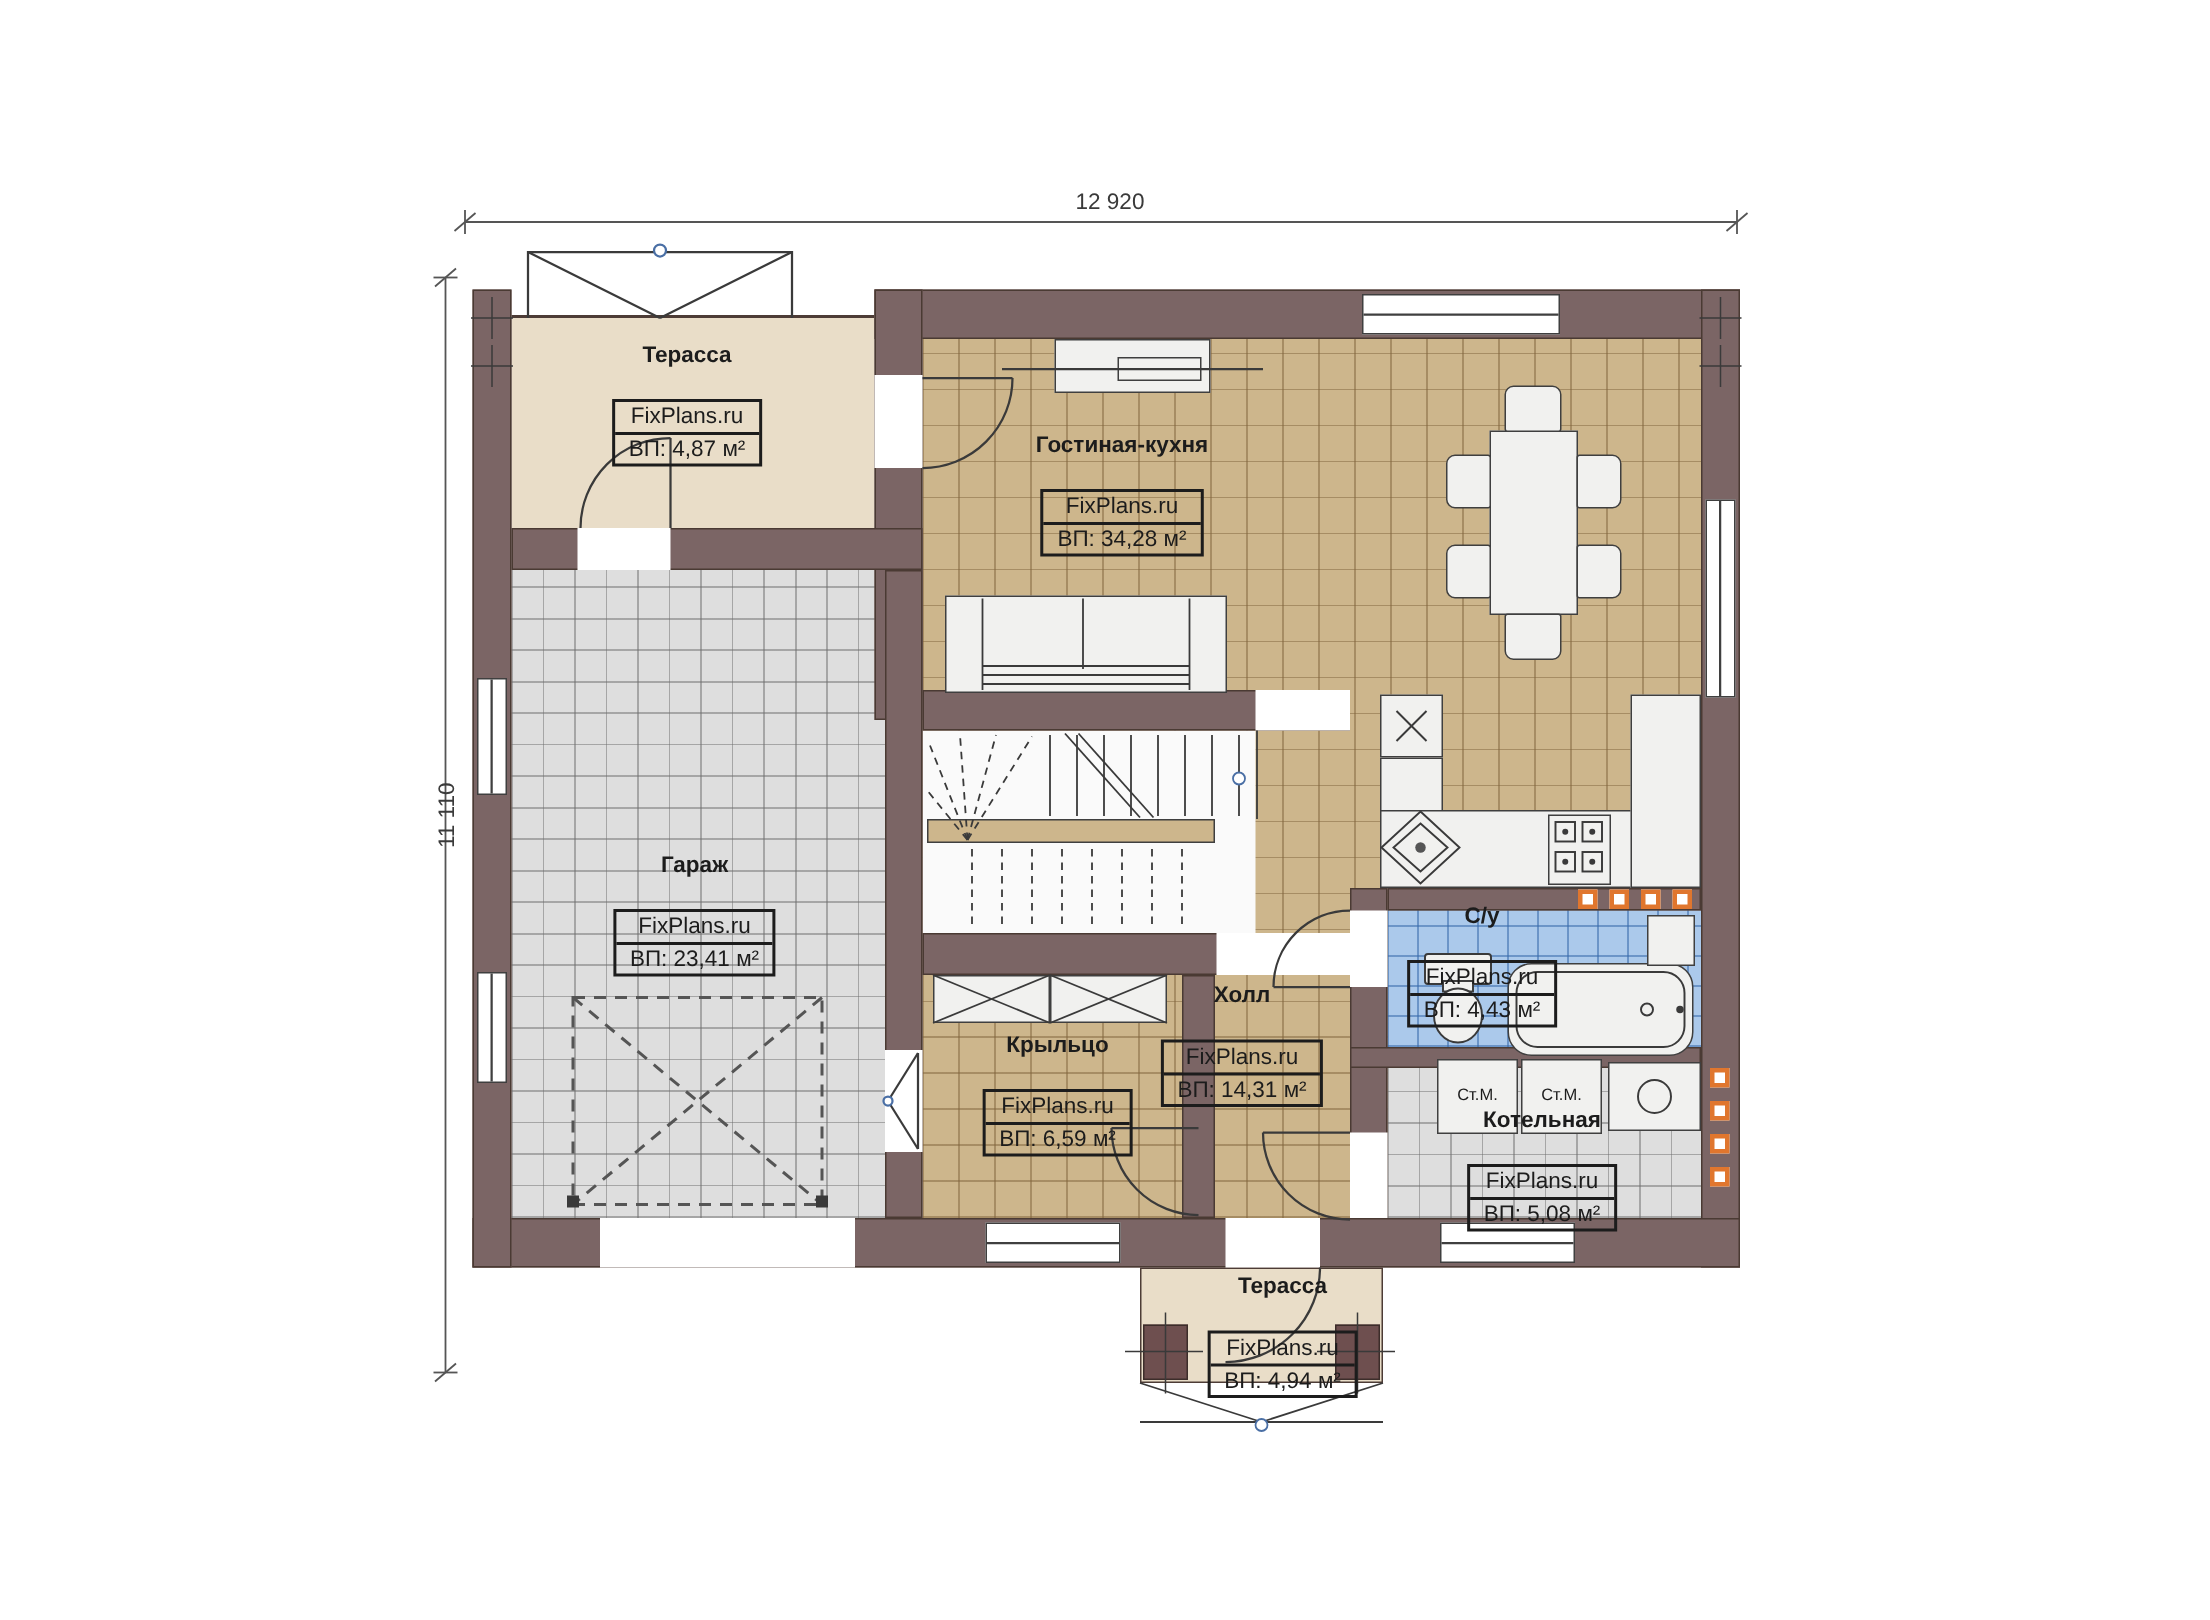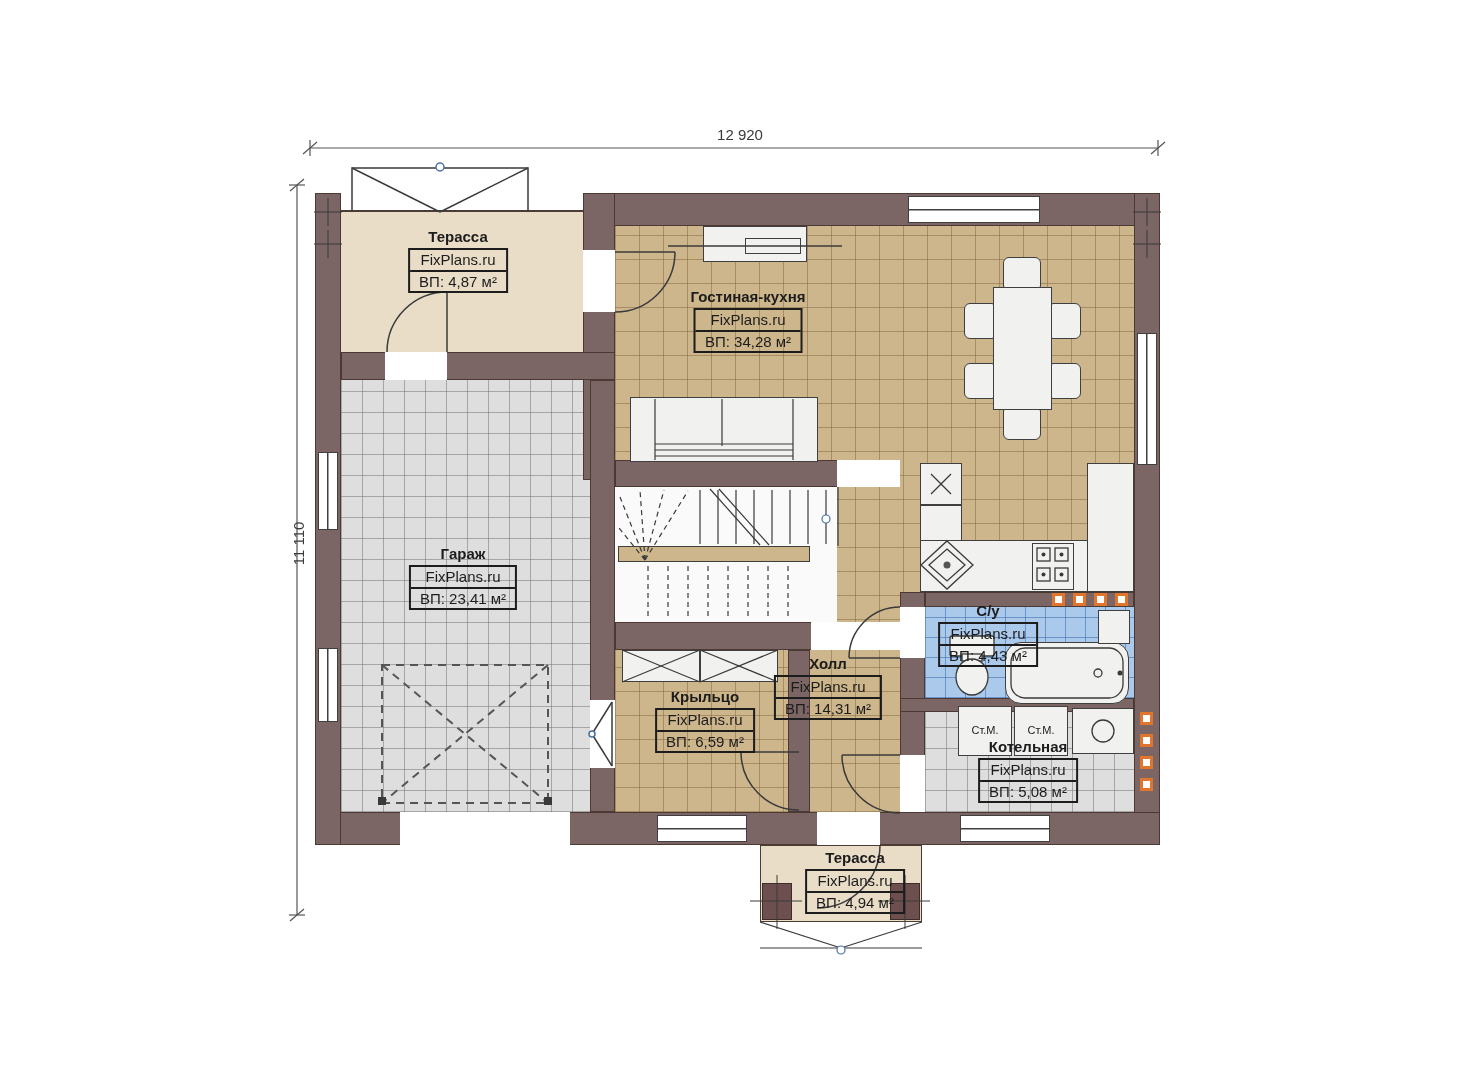--- a/index.html
+++ b/index.html
@@ -28,21 +28,21 @@
   
   .furn{position:absolute;background:#f1f1ef;border:1.5px solid #3f3f3f;box-sizing:border-box;z-index:5;}
   .stairfloor{position:absolute;background:#fafafa;z-index:2;}
   .band{position:absolute;background:#cdb68c;border:1.5px solid #3f3f3f;box-sizing:border-box;z-index:5;}
   svg.overlay{position:absolute;left:0;top:0;z-index:6;}
   
   .accent{position:absolute;width:13px;height:13px;background:#fff;border:3px solid #e0762e;box-sizing:border-box;z-index:7;}
   
   .room-label{position:absolute;transform:translateX(-50%);text-align:center;color:#1c1c1c;
               font-weight:bold;font-size:15px;line-height:1.15;z-index:8;white-space:nowrap;}
-  .room-label .lbl-box{display:inline-block;margin-top:3px;border:2px solid #1c1c1c;}
+  .room-label .lbl-box{display:inline-block;margin-top:21px;border:2px solid #1c1c1c;}
   .room-label .lbl-box .brand{padding:1px 9px;border-bottom:2px solid #1c1c1c;font-weight:normal;}
   .room-label .lbl-box .area{padding:1px 9px;font-weight:normal;}
   .dim{position:absolute;color:#3a3a3a;font-size:15px;z-index:8;}
   .washer-label{position:absolute;z-index:8;font-size:11px;color:#1c1c1c;text-align:center;}
   .col{position:absolute;background:#6e4f4f;border:1px solid #3c2d2a;box-sizing:border-box;z-index:5;}
 </style>
 </head>
 <body>
 
 <div id="canvas">
@@ -283,21 +283,21 @@
   </div>
 
   <div class="room-label" style="left:748px;top:288px;">
     <div>Гостиная-кухня</div>
     <div class="lbl-box">
       <div class="brand">FixPlans.ru</div>
       <div class="area">ВП: 34,28 м²</div>
     </div>
   </div>
 
-  <div class="room-label" style="left:463px;top:545px;">
+  <div class="room-label" style="left:463px;top:568px;">
     <div>Гараж</div>
     <div class="lbl-box">
       <div class="brand">FixPlans.ru</div>
       <div class="area">ВП: 23,41 м²</div>
     </div>
   </div>
 
   <div class="room-label" style="left:705px;top:688px;">
     <div>Крыльцо</div>
     <div class="lbl-box">

